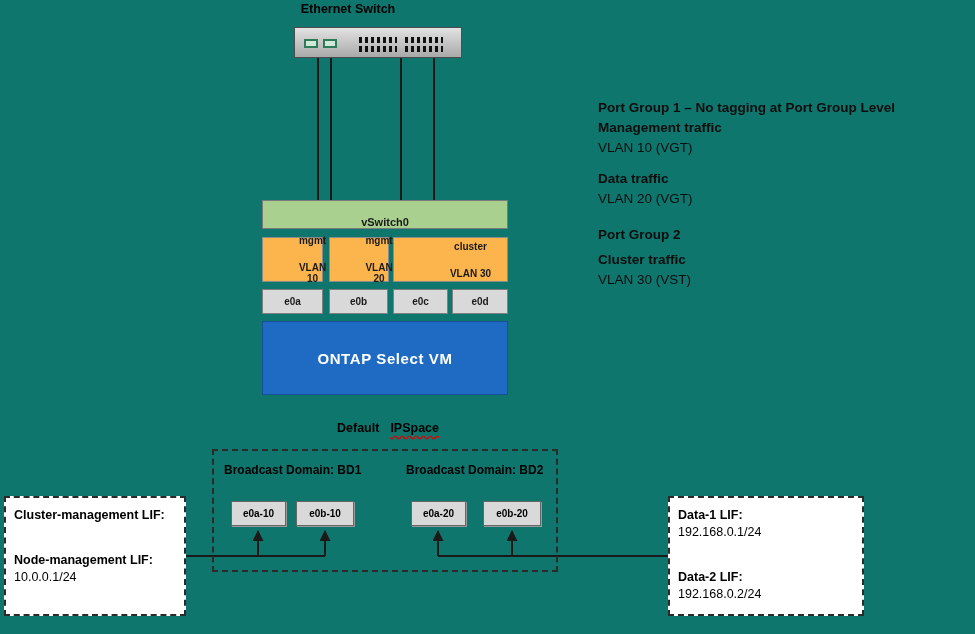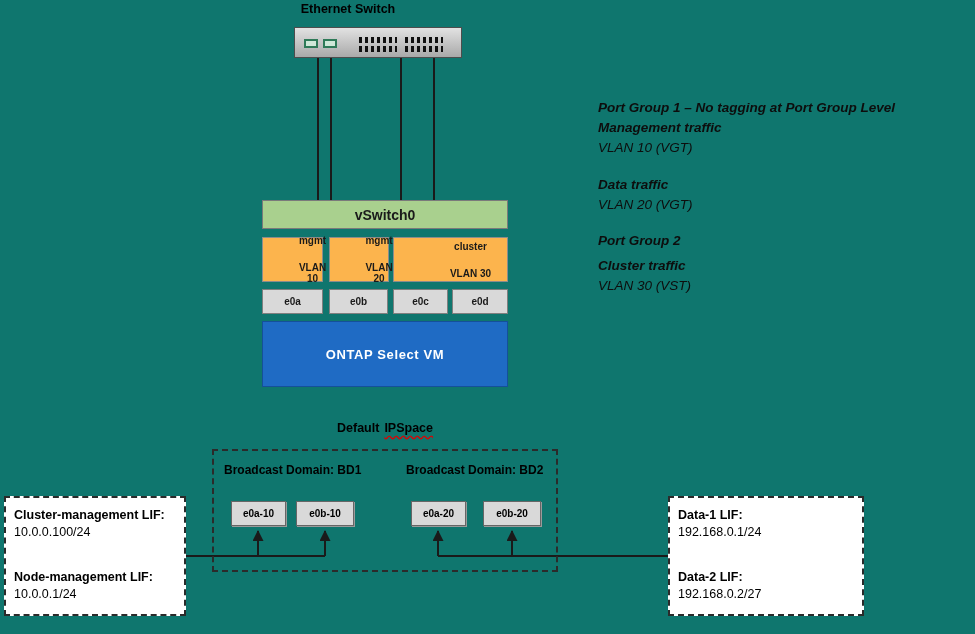--- a/index.html
+++ b/index.html
@@ -12,47 +12,47 @@
   .switch-label { left:248px; top:2px; width:200px; text-align:center; font-weight:bold; font-size:12.5px; }
 
   .switch-box { left:294px; top:27px; width:168px; height:31px;
     background:linear-gradient(180deg,#e2e2e2,#a9a9a9); border:1.5px solid #4d4d4d; }
   .uplink { position:absolute; top:11px; width:14px; height:9px; background:#cfe8d8; border:2px solid #2f7a58; }
   .bank { position:absolute; width:38px; height:6px;
     background:repeating-linear-gradient(90deg,#101010 0 3px, rgba(0,0,0,0) 3px 6px); }
 
   .vswitch { left:262px; top:200px; width:246px; height:29px;
     background:var(--vswitch-green,#a9d08e); border:1px solid #7a7a7a;
-    display:flex; align-items:center; justify-content:center;
-    font-weight:bold; font-size:14px; color:#1a1a1a; }
+    display:flex; align-items:flex-end; justify-content:center;
+    font-weight:bold; font-size:11px; color:#1a1a1a; }
 
   .pg { position:absolute; top:237px; height:45px; background:var(--portgroup-orange,#fcb44d);
     border:1px solid #8c8c8c; display:flex; flex-direction:column; align-items:center; justify-content:center;
     gap:16px; font-size:10px; font-weight:bold; color:#1a1a1a; text-align:center;padding-left:40px; }
   .pg-mgmt{left:262px;width:61px} .pg-data{left:329px;width:60px} .pg-cluster{left:393px;width:115px}
 
   .nic { position:absolute; top:289px; height:25px; background:var(--nic-gray,#d9d9d9);
     border:1px solid #7f7f7f; display:flex; align-items:center; justify-content:center;
     font-size:10px; font-weight:bold; color:#1a1a1a; }
   .nic-e0a{left:262px;width:61px} .nic-e0b{left:329px;width:59px}
   .nic-e0c{left:393px;width:55px} .nic-e0d{left:452px;width:56px}
 
-  .vm { left:262px; top:321px; width:246px; height:66px; background:var(--vm-blue,#1f6bc4);
+  .vm { left:262px; top:321px; width:246px; height:74px; background:var(--vm-blue,#1f6bc4);
     border:1px solid #155099; color:#fff; display:flex; align-items:center; justify-content:center;
-    font-weight:bold; font-size:13px; letter-spacing:0.6px; }
+    font-weight:bold; font-size:15px; letter-spacing:0.6px; }
 
   .legend { left:598px; top:98px; width:372px; font-size:13.5px; color:#0d0d0d; white-space:nowrap; }
-  .lg { line-height:20px; min-height:20px;font-style:italic; }
+  .lg { line-height:20px; min-height:20px; }
   .lg.b { font-weight:bold; }
-  .mt7{} .mt4{margin-top:17px} .mt5{margin-top:5px}
+  .mt7{} .mt4{margin-top:11px} .mt5{margin-top:5px}
   .lg.blank{ min-height:16px; line-height:16px; }
 
   .ipspace-label { left:337px; top:421px; font-weight:bold; font-size:12.5px; }
   .wavy { text-decoration:underline; text-decoration-style:wavy; text-decoration-color:#e00000;
-    text-underline-offset:3px; margin-left:5px; }
+    text-underline-offset:3px; margin-left:11px; }
 
   .bd-box { left:212px; top:449px; width:346px; height:123px; border:2px dashed #2b2b2b; }
   .bd-label { top:463px; font-weight:bold; font-size:12px; }
   .bd1{left:224px} .bd2{left:406px}
 
   .chip { top:501px; height:25px; background:var(--nic-gray,#d9d9d9); border:1px solid #666;
     display:flex; align-items:center; justify-content:center; font-size:10px; font-weight:bold;
     box-shadow:1px 1px 0 #9a9a9a; }
 
   .lif { border:2px dashed #2b2b2b; background:#fff; padding:9px 8px; font-size:12.5px;
@@ -144,25 +144,24 @@
   <div class="abs bd-label bd1">Broadcast Domain: BD1</div>
   <div class="abs bd-label bd2">Broadcast Domain: BD2</div>
 
   <div class="abs chip" style="left:231px;width:55px">e0a-10</div>
   <div class="abs chip" style="left:296px;width:58px">e0b-10</div>
   <div class="abs chip" style="left:411px;width:55px">e0a-20</div>
   <div class="abs chip" style="left:483px;width:58px">e0b-20</div>
 
   <div class="abs lif lif-left">
     <div class="lif-label">Cluster-management LIF:</div>
-    <div class="lif-value">10.0.0.100/24</div>
     <div class="lif-label gap">Node-management LIF:</div>
     <div class="lif-value">10.0.0.1/24</div>
   </div>
 
   <div class="abs lif lif-right">
     <div class="lif-label">Data-1 LIF:</div>
     <div class="lif-value">192.168.0.1/24</div>
     <div class="lif-label gap">Data-2 LIF:</div>
-    <div class="lif-value">192.168.0.2/27</div>
+    <div class="lif-value">192.168.0.2/24</div>
   </div>
 
 </div>
 
 </body></html>

